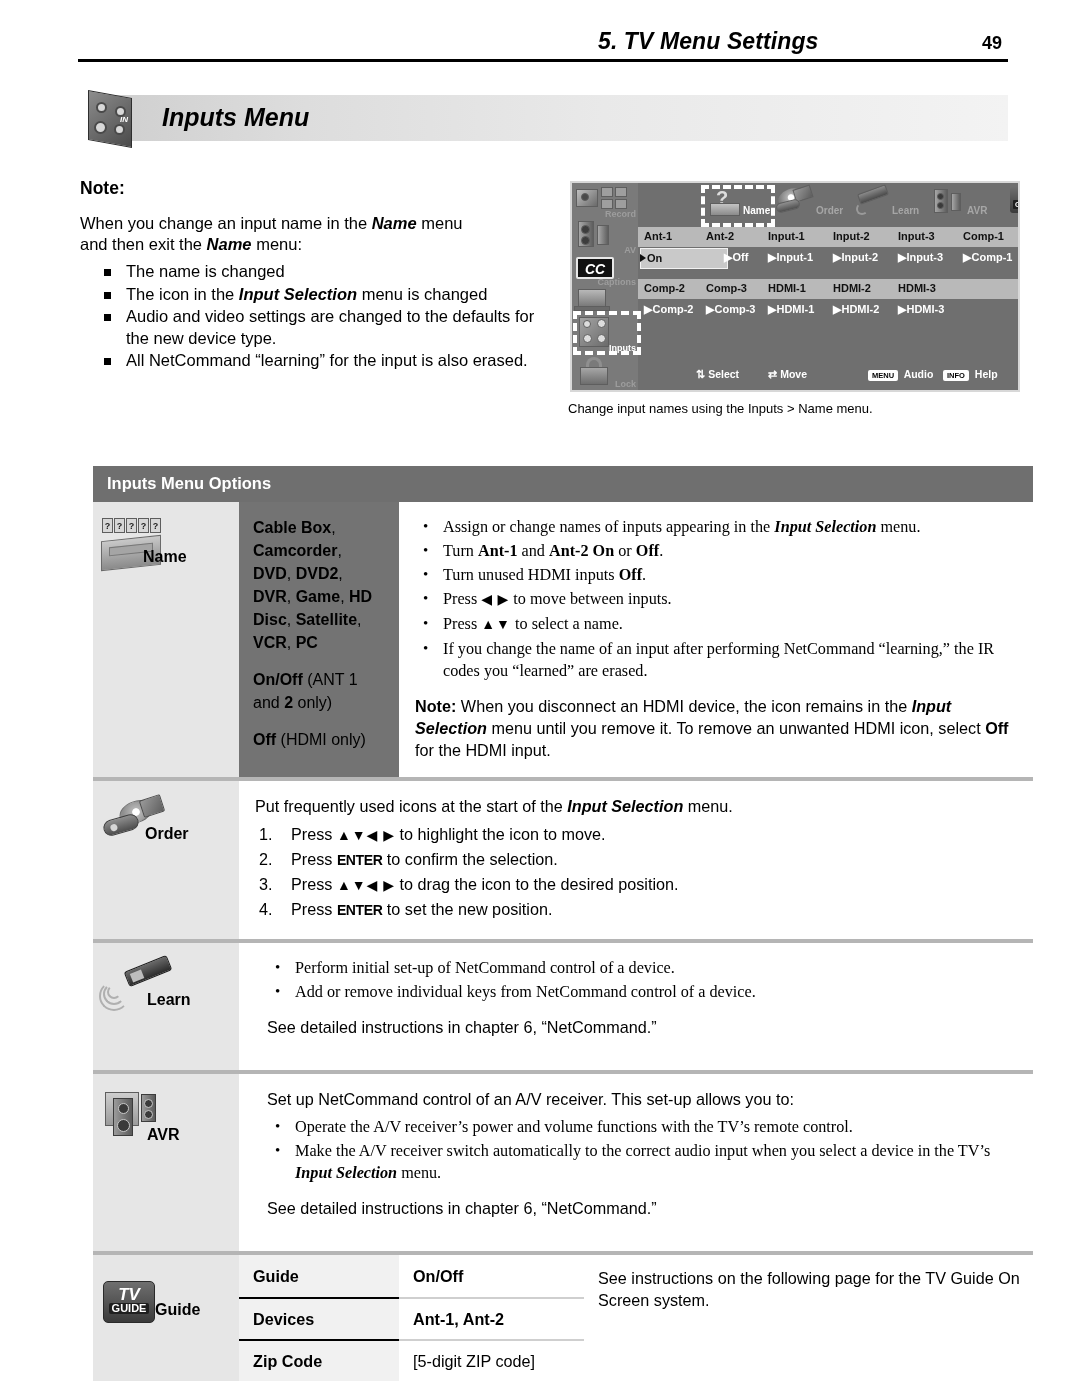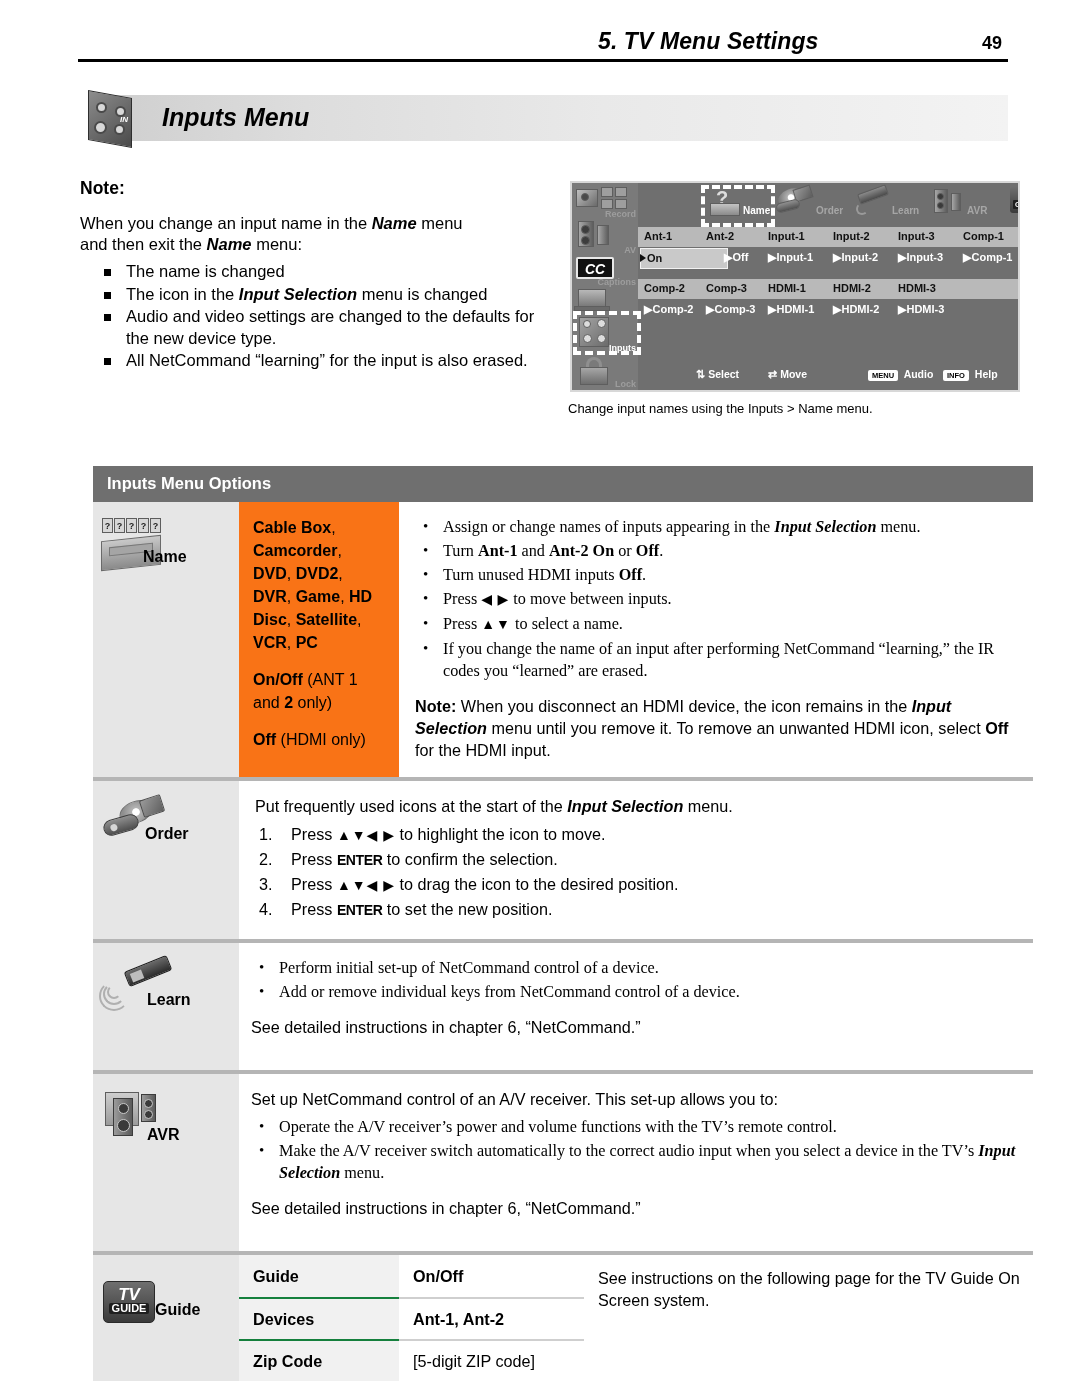--- a/index.html
+++ b/index.html
@@ -128,27 +128,27 @@
   .col-icon{
     width:146px; flex:0 0 146px; background:#e6e6e6; position:relative;
   }
   .icon-holder{
     position:absolute; left:8px; top:16px; width:138px; height:64px;
   }
   .icon-label{
     position:absolute; left:50px; top:46px; font-size:16px; font-weight:bold;
   }
   .col-values{
-    width:160px; flex:0 0 160px; background:#f97316;
+    width:160px; flex:0 0 160px; background:#737373;
     padding:14px 10px 16px 14px; font-size:16px; line-height:23px;
   }
   .col-values b{ font-weight:bold; }
   .col-values .gap{ height:14px; }
   .col-desc{ flex:1; padding:14px 12px 16px 16px; font-size:16.2px; line-height:22px;}
-  .col-desc.wide{ padding-left:12px; }
+  .col-desc.wide{ padding-left:28px; }
   ul.bul{ list-style:none; margin:0; padding:0;font-family:Liberation Serif, serif; }
   ul.bul li{ position:relative; padding-left:28px; margin-bottom:2px; }
   ul.bul li:before{
     content:"\2022"; position:absolute; left:8px; top:-1px; font-size:15px;
   }
   ol.num{ list-style:none; margin:6px 0 0 0; padding:0; counter-reset:n; }
   ol.num li{ position:relative; padding-left:36px; margin-bottom:2px; counter-increment:n;}
   ol.num li:before{
     content:counter(n) "."; position:absolute; left:4px; top:0; font-weight:normal;
   }
@@ -164,21 +164,21 @@
 
   
   .guide-sub{ display:flex; }
   .gs-left{ width:160px; flex:0 0 160px; background:#f1f1f1; }
   .gs-mid{ width:185px; flex:0 0 185px; background:#ffffff; }
   .gs-cell{
     height:42px; display:flex; align-items:center; padding-left:14px;
     font-size:16.2px;
   }
   .gs-cell.b{ font-weight:bold; }
-  .gs-left .gs-cell + .gs-cell{ border-top:2px solid #15803d; }
+  .gs-left .gs-cell + .gs-cell{ border-top:2px solid #000000; }
   .gs-mid .gs-cell + .gs-cell{ border-top:2px solid #cfcfcf; }
   .gs-desc{ flex:1; padding:12px 12px 0 14px; font-size:16.2px; line-height:22px;}
 
   
   .ni-box{ position:absolute; left:0; top:20px; width:60px; height:30px;
     background:linear-gradient(to bottom,#c9c9c9,#8a8a8a);
     border:1px solid #6a6a6a; transform:skewY(-6deg);}
   .ni-q{ position:absolute; left:1px; top:0px; display:flex; }
   .ni-q i{
     display:block; width:11px; height:15px; background:#d7d7d7;

